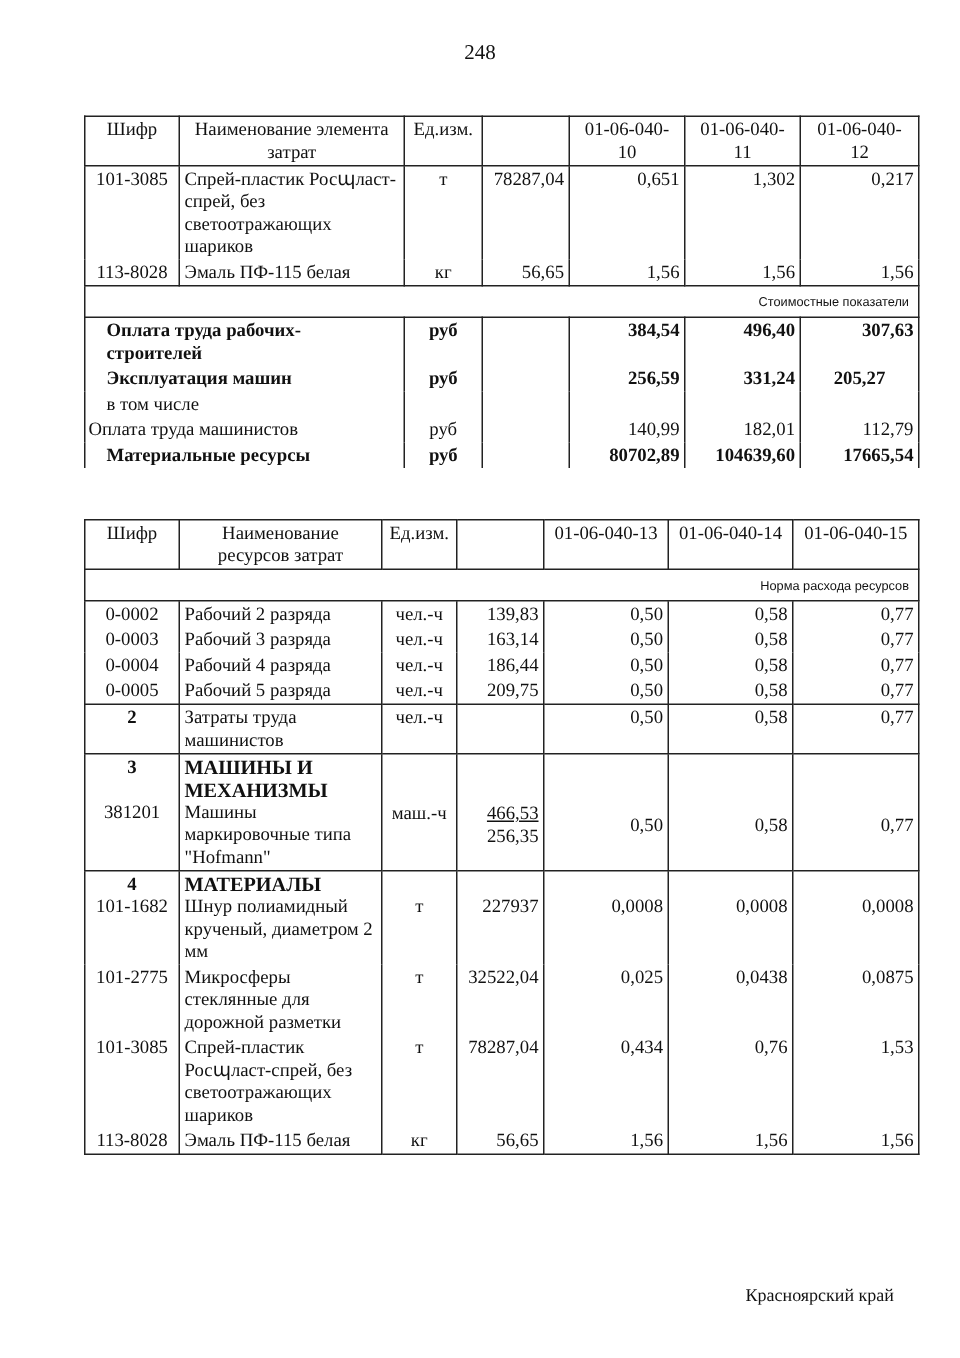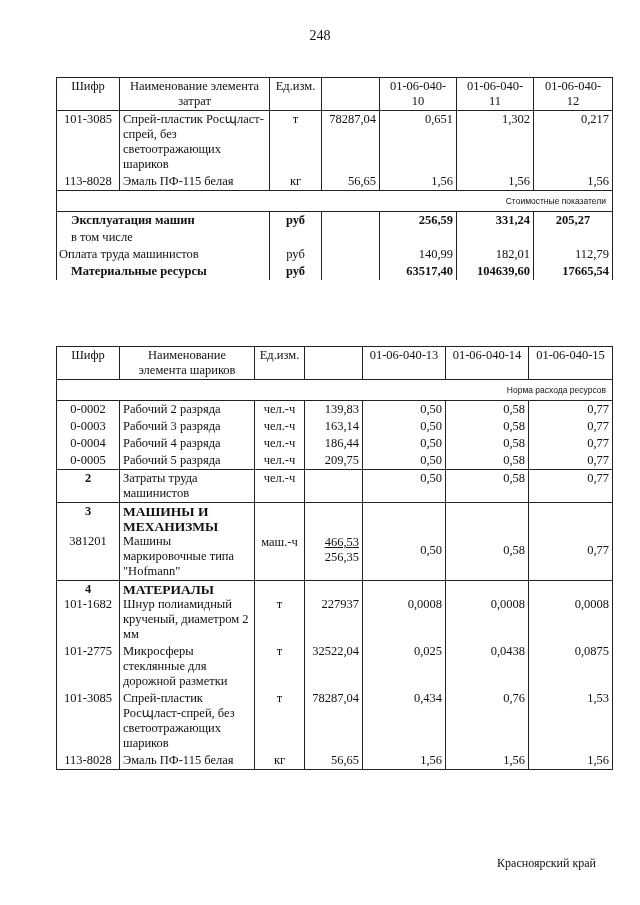--- a/index.html
+++ b/index.html
@@ -79,20 +79,31 @@
         <td class="c" style="border-top: none;">кг</td>
         <td class="r" style="border-top: none;">56,65</td>
         <td class="r" style="border-top: none;">1,56</td>
         <td class="r" style="border-top: none;">1,56</td>
         <td class="r" style="border-top: none;">1,56</td>
       </tr>
       <tr>
         <td class="sub" colspan="7">Стоимостные показатели</td>
       </tr>
       <tr>
+        <td class="b" colspan="2" style="padding-left: 14px; border-bottom: none;">
+          <div>Оплата труда рабочих-</div>
+          <div>строителей</div>
+        </td>
+        <td class="c b" style="border-bottom: none;">руб</td>
+        <td style="border-bottom: none;"></td>
+        <td class="r b" style="border-bottom: none;">384,54</td>
+        <td class="r b" style="border-bottom: none;">496,40</td>
+        <td class="r b" style="border-bottom: none;">307,63</td>
+      </tr>
+      <tr>
         <td class="b" colspan="2" style="padding-left: 14px; border-top: none; border-bottom: none; margin-left: 28px;">
           <div>Эксплуатация машин</div>
         </td>
         <td class="c b" style="border-top: none; border-bottom: none;">руб</td>
         <td style="border-top: none; border-bottom: none;"></td>
         <td class="r b" style="border-top: none; border-bottom: none;">256,59</td>
         <td class="r b" style="border-top: none; border-bottom: none;">331,24</td>
         <td class="r b" style="border-top: none; border-bottom: none; text-align: center;">205,27</td>
       </tr>
       <tr>
@@ -114,21 +125,21 @@
         <td class="r" style="border-top: none; border-bottom: none;">140,99</td>
         <td class="r" style="border-top: none; border-bottom: none;">182,01</td>
         <td class="r" style="border-top: none; border-bottom: none;">112,79</td>
       </tr>
       <tr>
         <td class="b" colspan="2" style="padding-left: 14px; border-top: none; border-bottom: none;">
           <div>Материальные ресурсы</div>
         </td>
         <td class="c b" style="border-top: none; border-bottom: none;">руб</td>
         <td style="border-top: none; border-bottom: none;"></td>
-        <td class="r b" style="border-top: none; border-bottom: none;">63517,40</td>
+        <td class="r b" style="border-top: none; border-bottom: none;">80702,89</td>
         <td class="r b" style="border-top: none; border-bottom: none;">104639,60</td>
         <td class="r b" style="border-top: none; border-bottom: none;">17665,54</td>
       </tr>
     </tbody>
 </table>
 
 <table class="t2" id="t2">
   <colgroup>
     <col style="width:63px">
       <col style="width:135px">
@@ -136,21 +147,21 @@
       <col style="width:58px">
     <col style="width:83px">
       <col style="width:83px">
       <col style="width:84px">
   </colgroup>
   <thead>
     <tr>
       <th class="c">Шифр</th>
       <th class="c">
         <div>Наименование</div>
-        <div>элемента шариков</div>
+        <div>ресурсов затрат</div>
       </th>
       <th class="c">Ед.изм.</th>
       <th></th>
       <th class="c">01-06-040-13</th>
       <th class="c">01-06-040-14</th>
       <th class="c">01-06-040-15</th>
     </tr>
   </thead>
   <tbody id="t2-body">
       <tr>

